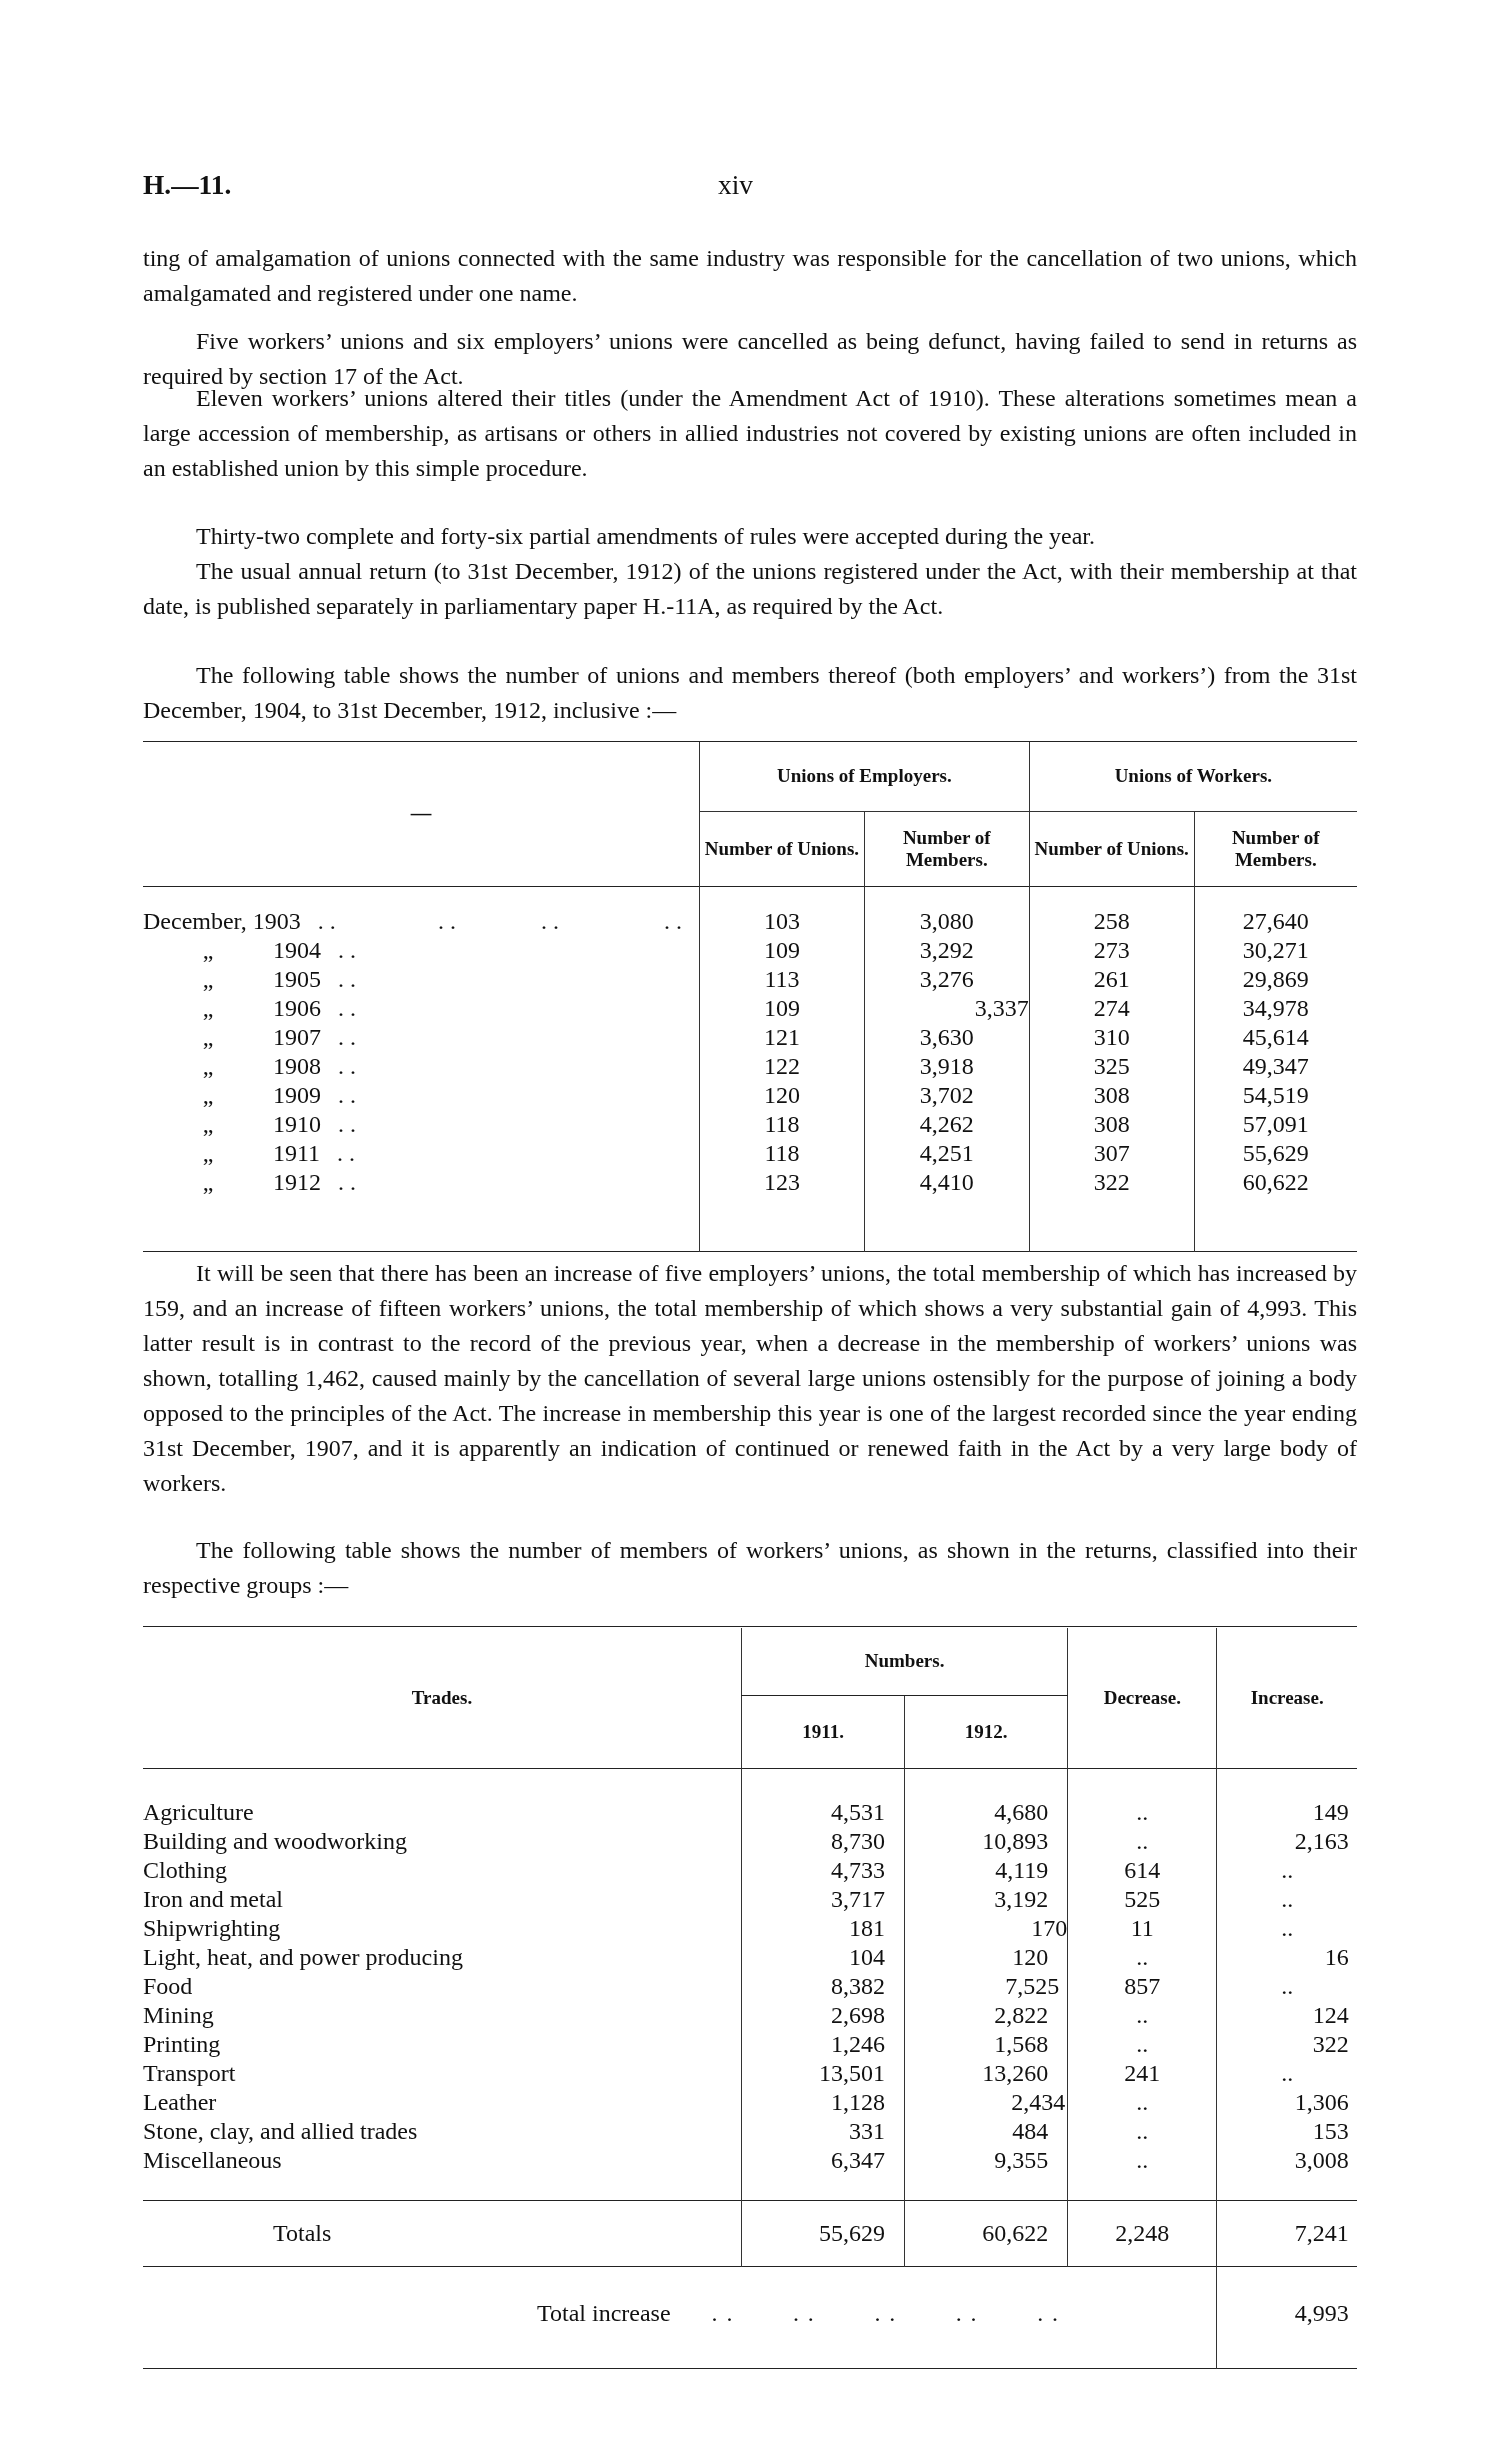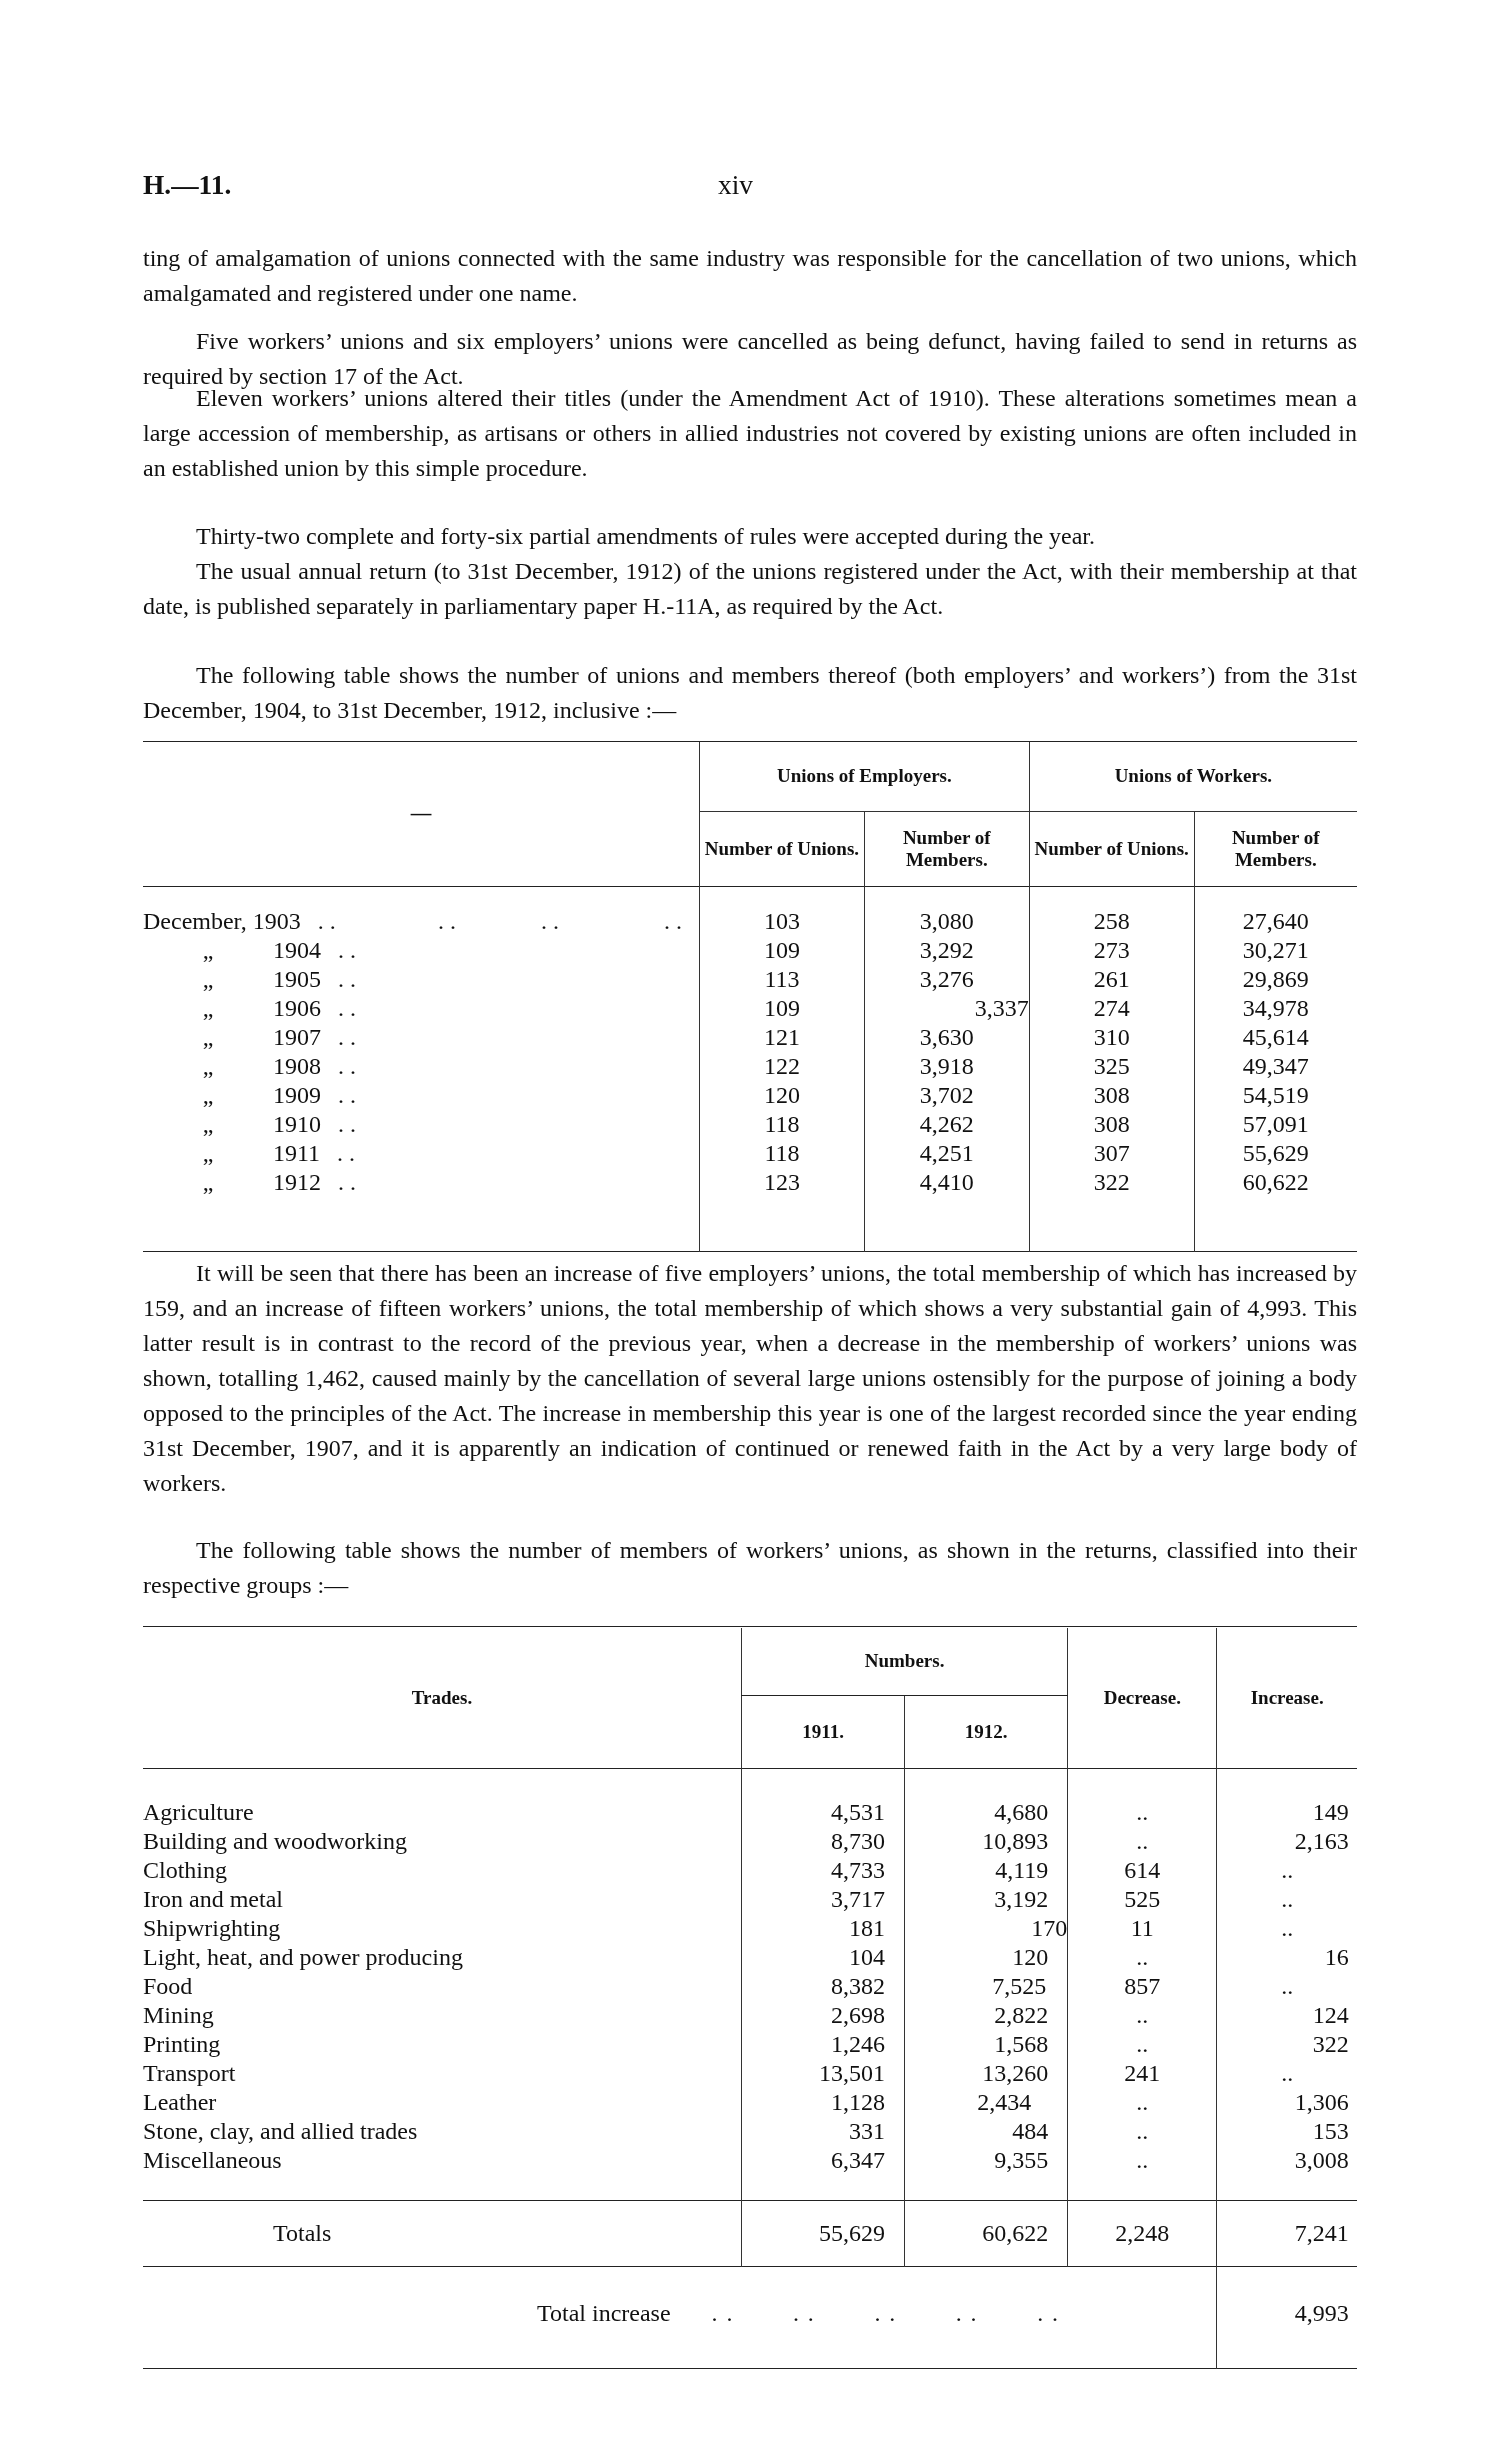--- a/index.html
+++ b/index.html
@@ -217,21 +217,21 @@
       <tr style="height:29px">
         <td class="lbl">Light, heat, and power producing</td>
         <td class="vl num-cell" style="padding-right:19px">104</td>
         <td class="vl num-cell" style="padding-right:19px">120</td>
         <td class="vl" style="text-align:center">..</td>
         <td class="vl num-cell" style="padding-right:8.2px">16</td>
       </tr>
       <tr style="height:29px">
         <td class="lbl">Food</td>
         <td class="vl num-cell" style="padding-right:19px">8,382</td>
-        <td class="vl num-cell" style="padding-right:21px">7,525</td>
+        <td class="vl num-cell" style="padding-right:8px">7,525</td>
         <td class="vl" style="text-align:center">857</td>
         <td class="vl" style="text-align:center">..</td>
       </tr>
       <tr style="height:29px">
         <td class="lbl">Mining</td>
         <td class="vl num-cell" style="padding-right:19px">2,698</td>
         <td class="vl num-cell" style="padding-right:19px">2,822</td>
         <td class="vl" style="text-align:center">..</td>
         <td class="vl num-cell" style="padding-right:8.2px">124</td>
       </tr>
@@ -245,21 +245,21 @@
       <tr style="height:29px">
         <td class="lbl">Transport</td>
         <td class="vl num-cell" style="padding-right:19px">13,501</td>
         <td class="vl num-cell" style="padding-right:19px">13,260</td>
         <td class="vl" style="text-align:center">241</td>
         <td class="vl" style="text-align:center">..</td>
       </tr>
       <tr style="height:29px">
         <td class="lbl">Leather</td>
         <td class="vl num-cell" style="padding-right:19px">1,128</td>
-        <td class="vl num-cell" style="padding-right:36px">2,434</td>
+        <td class="vl num-cell" style="padding-right:2px">2,434</td>
         <td class="vl" style="text-align:center">..</td>
         <td class="vl num-cell" style="padding-right:8.2px">1,306</td>
       </tr>
       <tr style="height:29px">
         <td class="lbl">Stone, clay, and allied trades</td>
         <td class="vl num-cell" style="padding-right:19px">331</td>
         <td class="vl num-cell" style="padding-right:19px">484</td>
         <td class="vl" style="text-align:center">..</td>
         <td class="vl num-cell" style="padding-right:8.2px">153</td>
       </tr>

